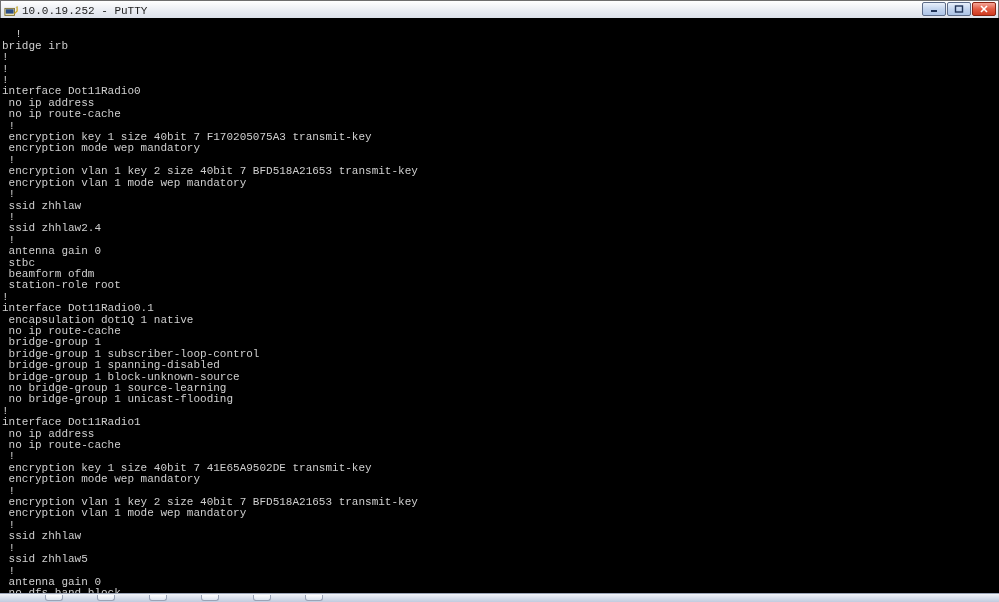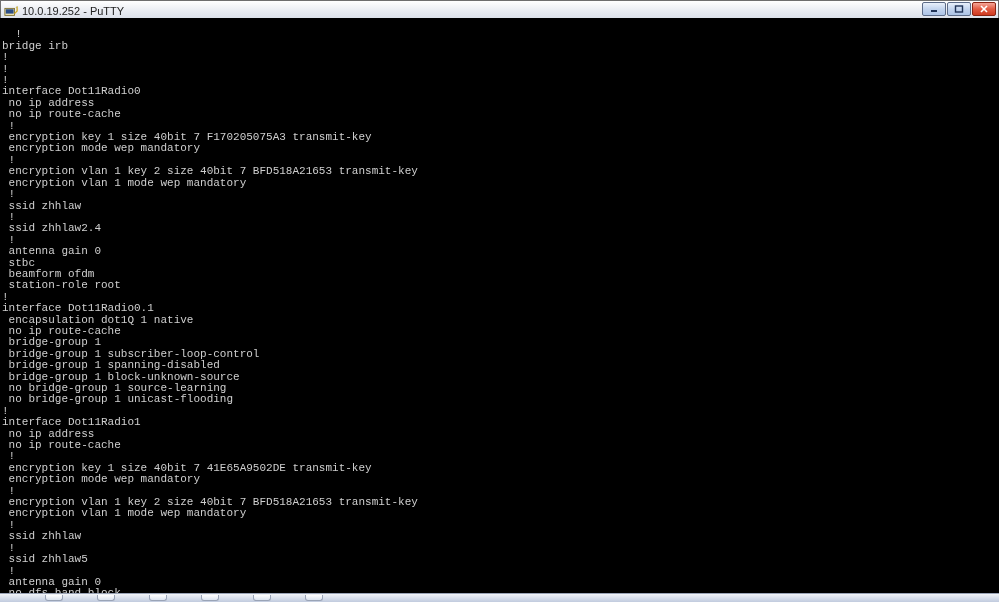--- a/index.html
+++ b/index.html
@@ -10,20 +10,21 @@
       overflow:hidden;
       position:relative;
     }
     .titlebar{
       height:22px; width:100%;
       background: linear-gradient(to bottom,#ffffff 0%, #e9ecf2 50%, #d7dde7 100%);
       border:1px solid #6e6e6e;
       display:flex; align-items:center;
       font-size:11px; color:#222;
       position:relative;
+      font-family:Liberation Mono, monospace;
     }
     .titlebar .icon{
       width:14px; height:14px; margin:0 4px 0 3px;
       display:flex; align-items:center; justify-content:center;
     }
     .titlebar .icon svg{ width:14px; height:14px; }
     .titlebar .title-text{ line-height:16px; }
     .win-buttons{
       position:absolute; right:2px; top:0; height:16px;
       display:flex; gap:0;

